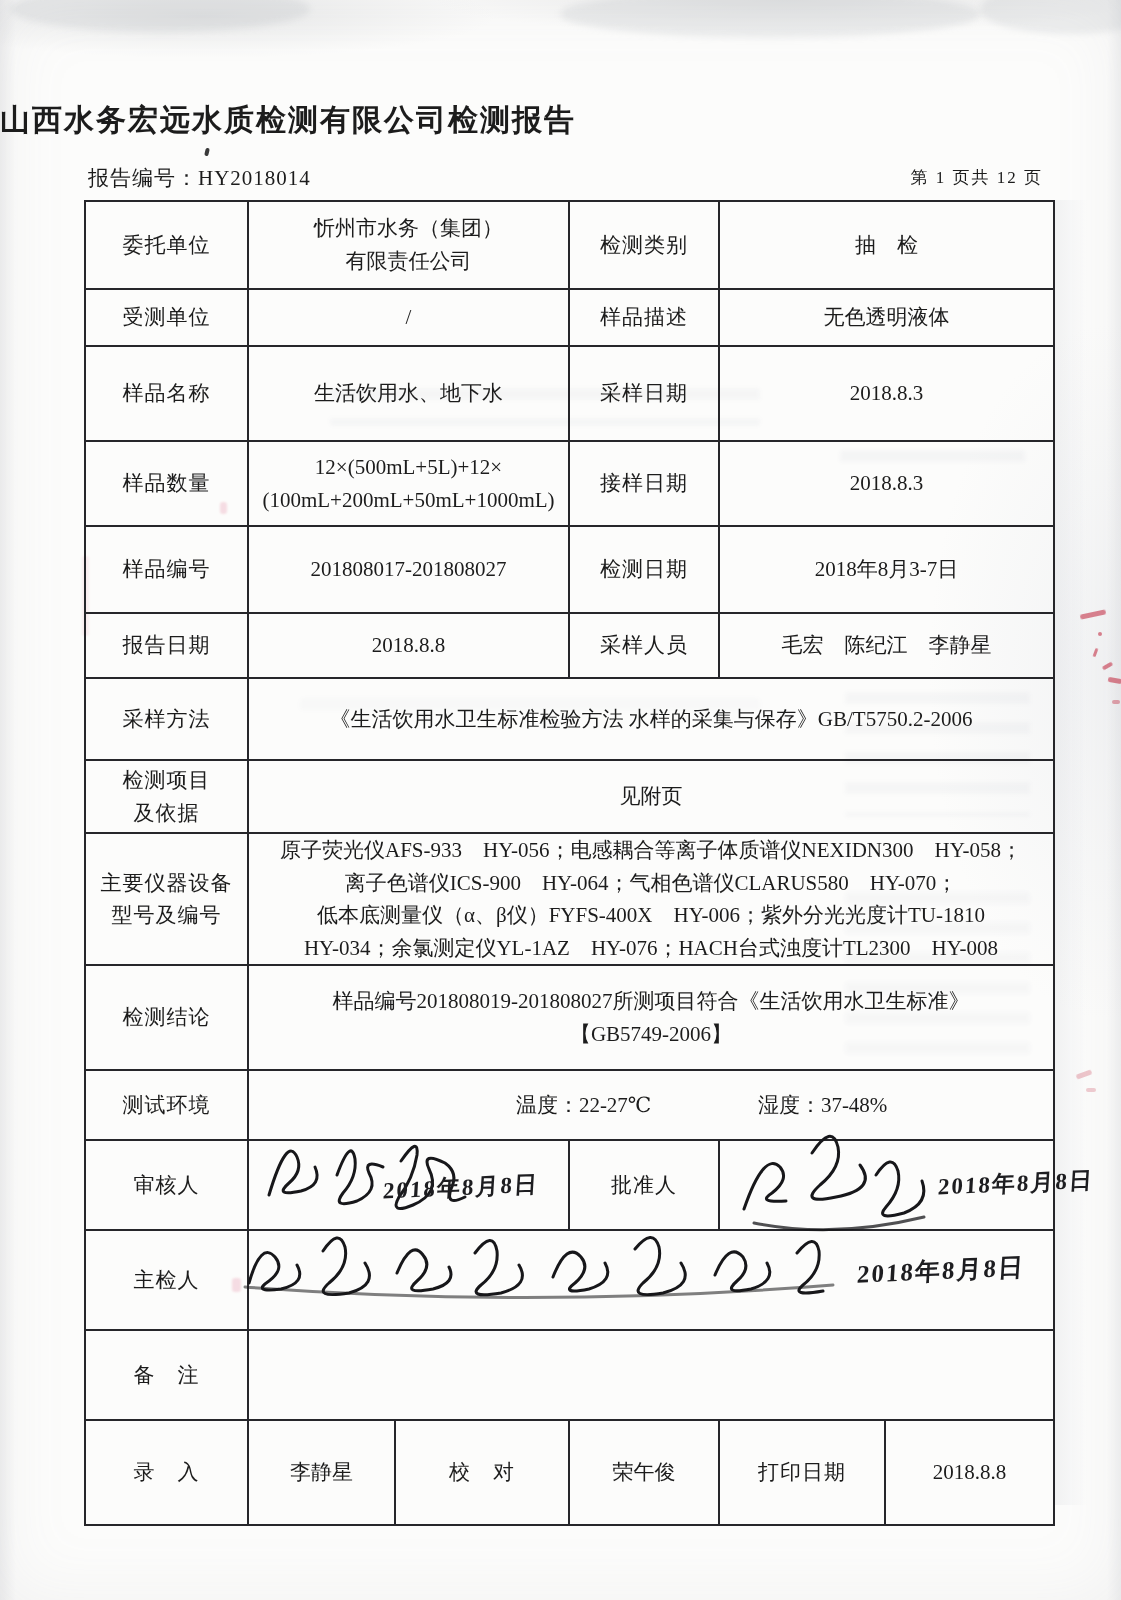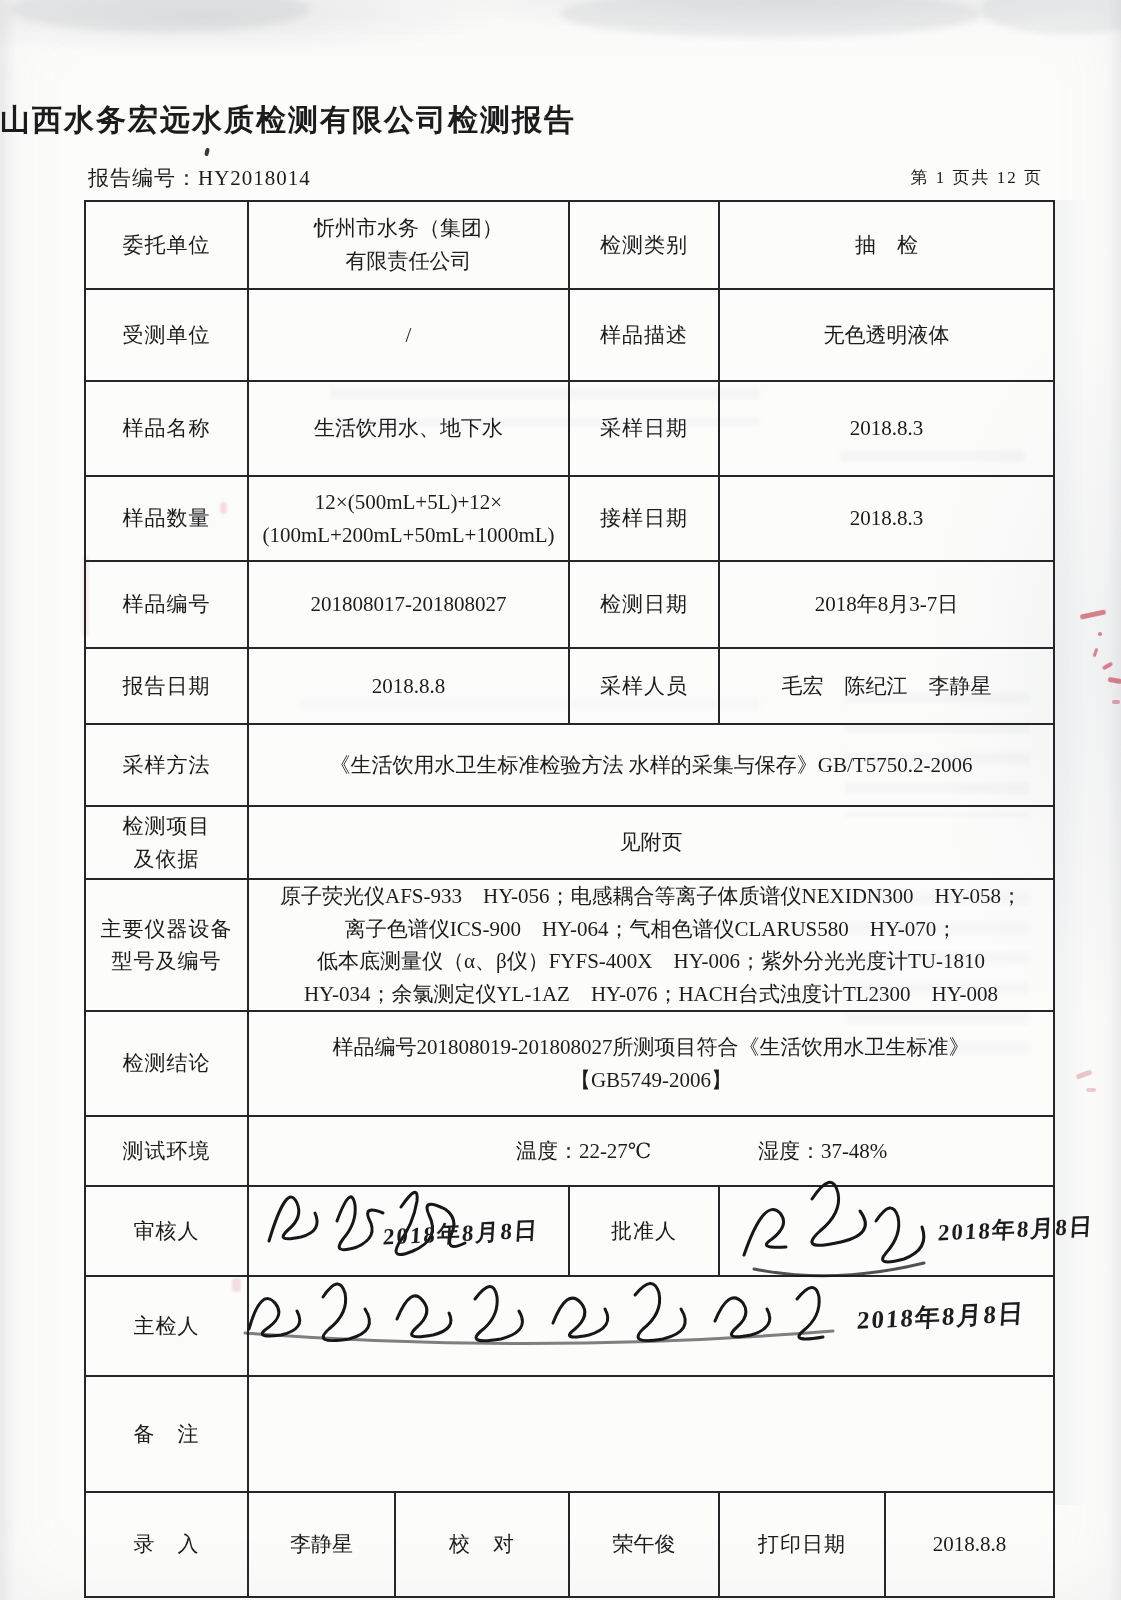--- a/index.html
+++ b/index.html
@@ -117,21 +117,21 @@
         <tr style="height:88px">
       <td class="lbl"><span>委托单位</span></td>
       <td colspan="2">
         <span class="two-line">忻州市水务（集团）</span>
         <span class="two-line">有限责任公司</span>
       </td>
       <td class="lbl"><span>检测类别</span></td>
       <td colspan="2"><span>抽　检</span></td>
     </tr>
 
-    <tr style="height:92px">
+    <tr style="height:57px">
       <td class="lbl"><span>受测单位</span></td>
       <td colspan="2"><span>/</span></td>
       <td class="lbl"><span>样品描述</span></td>
       <td colspan="2"><span>无色透明液体</span></td>
     </tr>
 
     <tr style="height:95px">
       <td class="lbl"><span>样品名称</span></td>
       <td colspan="2"><span>生活饮用水、地下水</span></td>
       <td class="lbl"><span>采样日期</span></td>
@@ -148,21 +148,21 @@
       <td colspan="2"><span>2018.8.3</span></td>
     </tr>
 
     <tr style="height:87px">
       <td class="lbl"><span>样品编号</span></td>
       <td colspan="2"><span>201808017-201808027</span></td>
       <td class="lbl"><span>检测日期</span></td>
       <td colspan="2"><span>2018年8月3-7日</span></td>
     </tr>
 
-    <tr style="height:76px">
+    <tr style="height:65px">
       <td class="lbl"><span>报告日期</span></td>
       <td colspan="2"><span>2018.8.8</span></td>
       <td class="lbl"><span>采样人员</span></td>
       <td colspan="2"><span>毛宏　陈纪江　李静星</span></td>
     </tr>
 
     <tr style="height:82px">
       <td class="lbl"><span>采样方法</span></td>
       <td colspan="5"><span>《生活饮用水卫生标准检验方法 水样的采集与保存》GB/T5750.2-2006</span></td>
     </tr>
@@ -237,21 +237,21 @@
           <path d="M316,54 Q330,18 344,34 Q354,46 338,60 Q322,72 352,66 Q378,58 368,40"></path>
           <path d="M398,26 Q416,4 422,24 Q426,44 406,60 Q390,76 426,70 Q458,62 444,40"></path>
           <path d="M478,52 Q492,18 506,34 Q514,46 500,58 Q484,72 514,66 Q540,58 530,40"></path>
           <path d="M560,30 Q578,8 582,28 Q584,48 566,62 Q552,74 586,68"></path>
           <path d="M8,64 Q300,86 596,62" opacity=".55"></path>
         </svg>
         <span class="hand-date" style="left:608px;top:22px;font-size:25px;">2018年8月8日</span>
       </td>
     </tr>
 
-    <tr style="height:116px">
+    <tr style="height:90px">
       <td class="lbl"><span>备　注</span></td>
       <td colspan="5"></td>
     </tr>
 
     <tr style="height:105px">
       <td class="lbl"><span>录　入</span></td>
       <td><span>李静星</span></td>
       <td class="lbl"><span>校　对</span></td>
       <td><span>荣午俊</span></td>
       <td class="lbl"><span>打印日期</span></td>

